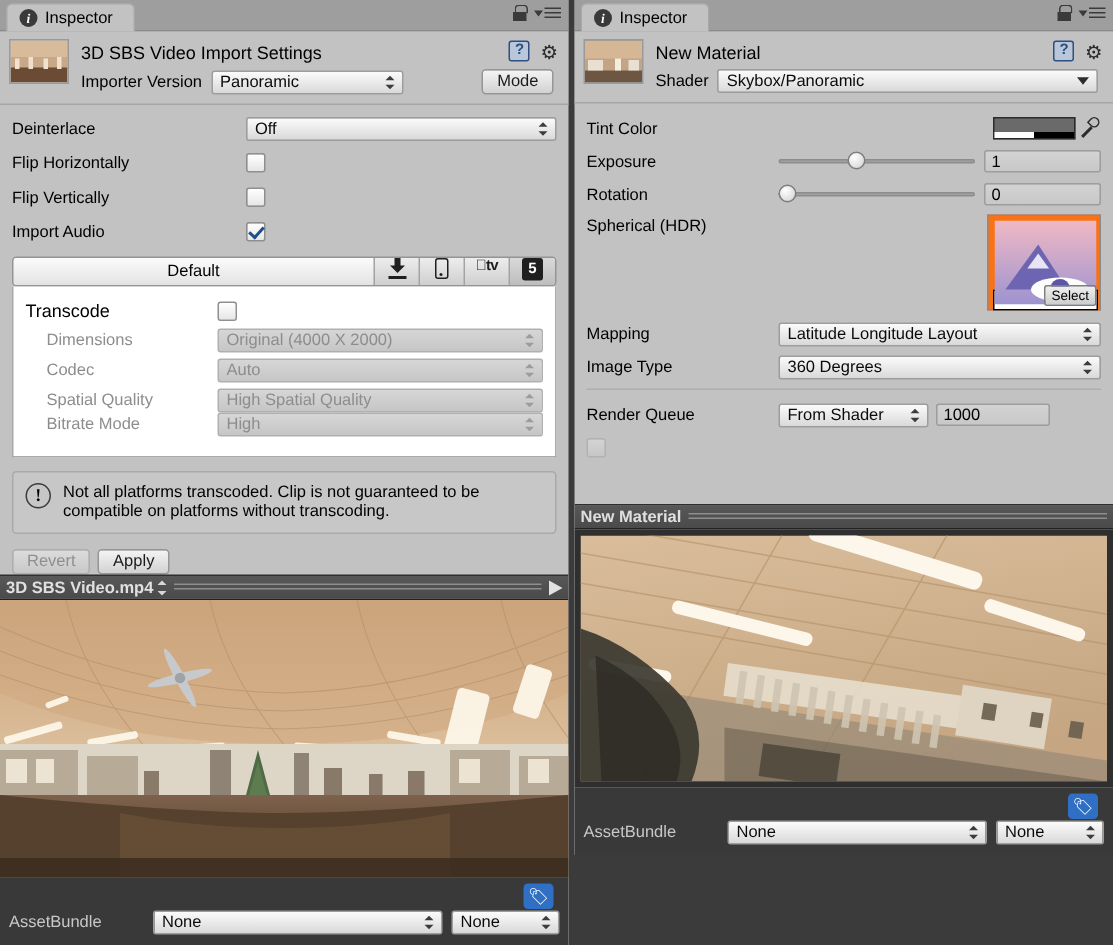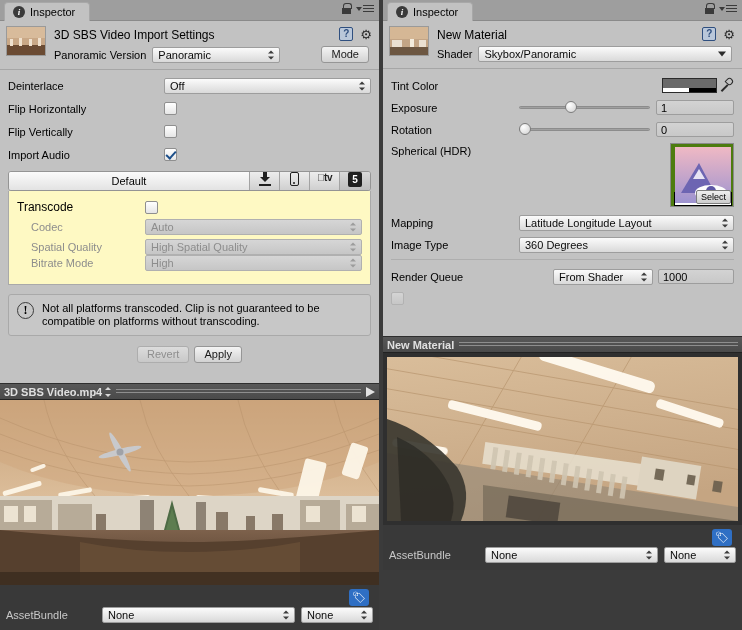--- a/index.html
+++ b/index.html
@@ -138,38 +138,38 @@
   .ico-dl i { position:absolute; left:0; bottom:-1px; width:12px; height:2px; background:#1f1f1f; }
   .ico-ph { width: 9px; height: 14px; border: 1.6px solid #1f1f1f; border-radius: 2px; position: relative; }
   .ico-ph::after { content:""; position:absolute; left:2px; bottom:1px; width:2px; height:2px; border-radius:50%; background:#1f1f1f; }
   .ico-tv { font-size: 10px; font-weight: bold; color: #1f1f1f; letter-spacing: -0.5px; }
   .ico-h5 {
     width: 14px; height: 15px; background: #1f1f1f; color: #fff;
     font-size: 10px; font-weight: bold; line-height: 15px; text-align: center; border-radius: 2px;
     font-family: "Liberation Sans", sans-serif;
   }
 
-  .plat-body { border: 1px solid #a9a9a9; border-top: none; padding: 8px 8px 9px 8px; background: #fef9c3; }
+  .plat-body { border: 1px solid #a9a9a9; border-top: none; padding: 8px 8px 9px 8px; background: #ffffff; }
   .trow { display: flex; align-items: center; height: 16px; margin-bottom: 4px; }
   .trow .lbl { width: 128px; font-size: 11px; flex: none; }
   .trow.sub .lbl { padding-left: 14px; color: #8d8d8d; }
   .trow .ctl { flex: 1; }
 
   .warnbox {
     display: flex; align-items: flex-start; gap: 8px;
     border: 1px solid #a9a9a9; border-radius: 3px;
     background: #c7c7c7; padding: 7px 8px; margin-top: 9px;
   }
   .warn-ico {
     width: 17px; height: 17px; border-radius: 50%; border: 1.5px solid #3c3c3c;
     font-size: 12px; font-weight: bold; line-height: 14px; text-align: center; flex: none;
     font-family: "Liberation Serif", serif;
   }
   .warn-txt { font-size: 11px; line-height: 13px; }
-  .btnrow { display: flex; justify-content: center; gap: 5px; margin-top: 10px; }
+  .btnrow { display: flex; justify-content: flex-start; gap: 5px; margin-top: 10px; }
 
   
   .preview-head {
     height: 17px; background: linear-gradient(#585858,#4a4a4a);
     border-top: 1px solid #2e2e2e; border-bottom: 1px solid #222;
     display: flex; align-items: center; padding: 0 4px; gap: 5px;
     color: #e0e0e0; font-size: 11px; font-weight: bold;
   }
   .preview-head .grip { flex: 1; height: 7px; position: relative; }
   .preview-head .grip::before, .preview-head .grip::after {
@@ -210,29 +210,29 @@
 
   .slider { flex: 1; height: 15px; position: relative; margin-right: 6px; }
   .slider .track { position: absolute; left: 0; right: 0; top: 6px; height: 3px; background: #a0a0a0; border-radius: 2px; border: 1px solid #8c8c8c; }
   .slider .knob { position: absolute; top: 1px; width: 12px; height: 12px; border-radius: 50%;
     background: radial-gradient(circle at 35% 30%, #fff, #cfcfcf); border: 1px solid #7d7d7d; }
   .numfield {
     width: 78px; height: 15px; line-height: 14px; font-size: 11px; padding: 0 4px;
     background: linear-gradient(#d3d3d3,#c8c8c8); border: 1px solid #9d9d9d; border-radius: 2px; flex: none;
   }
   .texslot {
-    width: 64px; height: 64px; border: 1px solid #8a8a8a; background: #4d7c0f;
+    width: 76px; height: 64px; border: 1px solid #8a8a8a; background: #f97316;
     position: relative; margin-left: auto; padding: 3px;
   }
   .texslot .pic { width: 100%; height: 100%; border: 1px solid #000; overflow: hidden; position: relative; background: #fff; }
   .texslot .selbtn {
     position: absolute; right: 2px; bottom: 2px; font-size: 9px; padding: 0 4px; line-height: 12px;
     background: linear-gradient(#efefef,#cdcdcd); border: 1px solid #7e7e7e; border-radius: 2px;
   }
-  .rq-row .ctl { justify-content: flex-end; gap: 5px; }
+  .rq-row .ctl { gap: 5px; }
   .sep { height: 1px; background: #aeaeae; margin: 6px 0 8px 0; }
 </style>
 </head>
 <body>
 
 <div class="root">
 
   <div class="window" id="left-window">
 
     <div class="tabbar">
@@ -261,21 +261,21 @@
           <rect y="18" width="38" height="10" fill="#6b4b33"></rect>
           <rect x="3" y="12" width="3" height="7" fill="#f0e2d0"></rect>
           <rect x="12" y="11" width="3" height="8" fill="#efe0cd"></rect>
           <rect x="22" y="12" width="3" height="7" fill="#f0e2d0"></rect>
           <rect x="31" y="11" width="3" height="8" fill="#efe0cd"></rect>
         </svg>
       </div>
       <div class="asset-main">
         <div class="asset-title">3D SBS Video Import Settings</div>
         <div class="asset-row2">
-          <span class="lbl">Panoramic Version</span>
+          <span class="lbl">Importer Version</span>
           <span class="dd" style="width:128px">
             <span>Panoramic</span>
             <span class="updown"></span>
           </span>
           <span style="flex:1"></span>
           <button class="btn" style="margin-right:4px">Mode</button>
         </div>
       </div>
       <div class="head-icons">
         <span class="help-ico">?</span>
@@ -321,20 +321,27 @@
           </div>
         <div class="plat-ico sel">
             <span class="ico-h5">5</span>
           </div>
       </div>
 
       <div class="plat-body">
         <div class="trow">
           <span class="lbl" style="font-size:12px">Transcode</span>
           <span class="cbox"></span>
+        </div>
+        <div class="trow sub">
+          <span class="lbl">Dimensions</span>
+          <span class="ctl">
+              <span class="dd dis" style="display:block">
+            <span>Original (4000 X 2000)</span><span class="updown"></span></span>
+            </span>
         </div>
         <div class="trow sub">
           <span class="lbl">Codec</span>
           <span class="ctl">
               <span class="dd dis" style="display:block">
             <span>Auto</span><span class="updown"></span></span>
             </span>
         </div>
         <div class="trow sub" style="margin-bottom:0">
           <span class="lbl">Spatial Quality</span>

